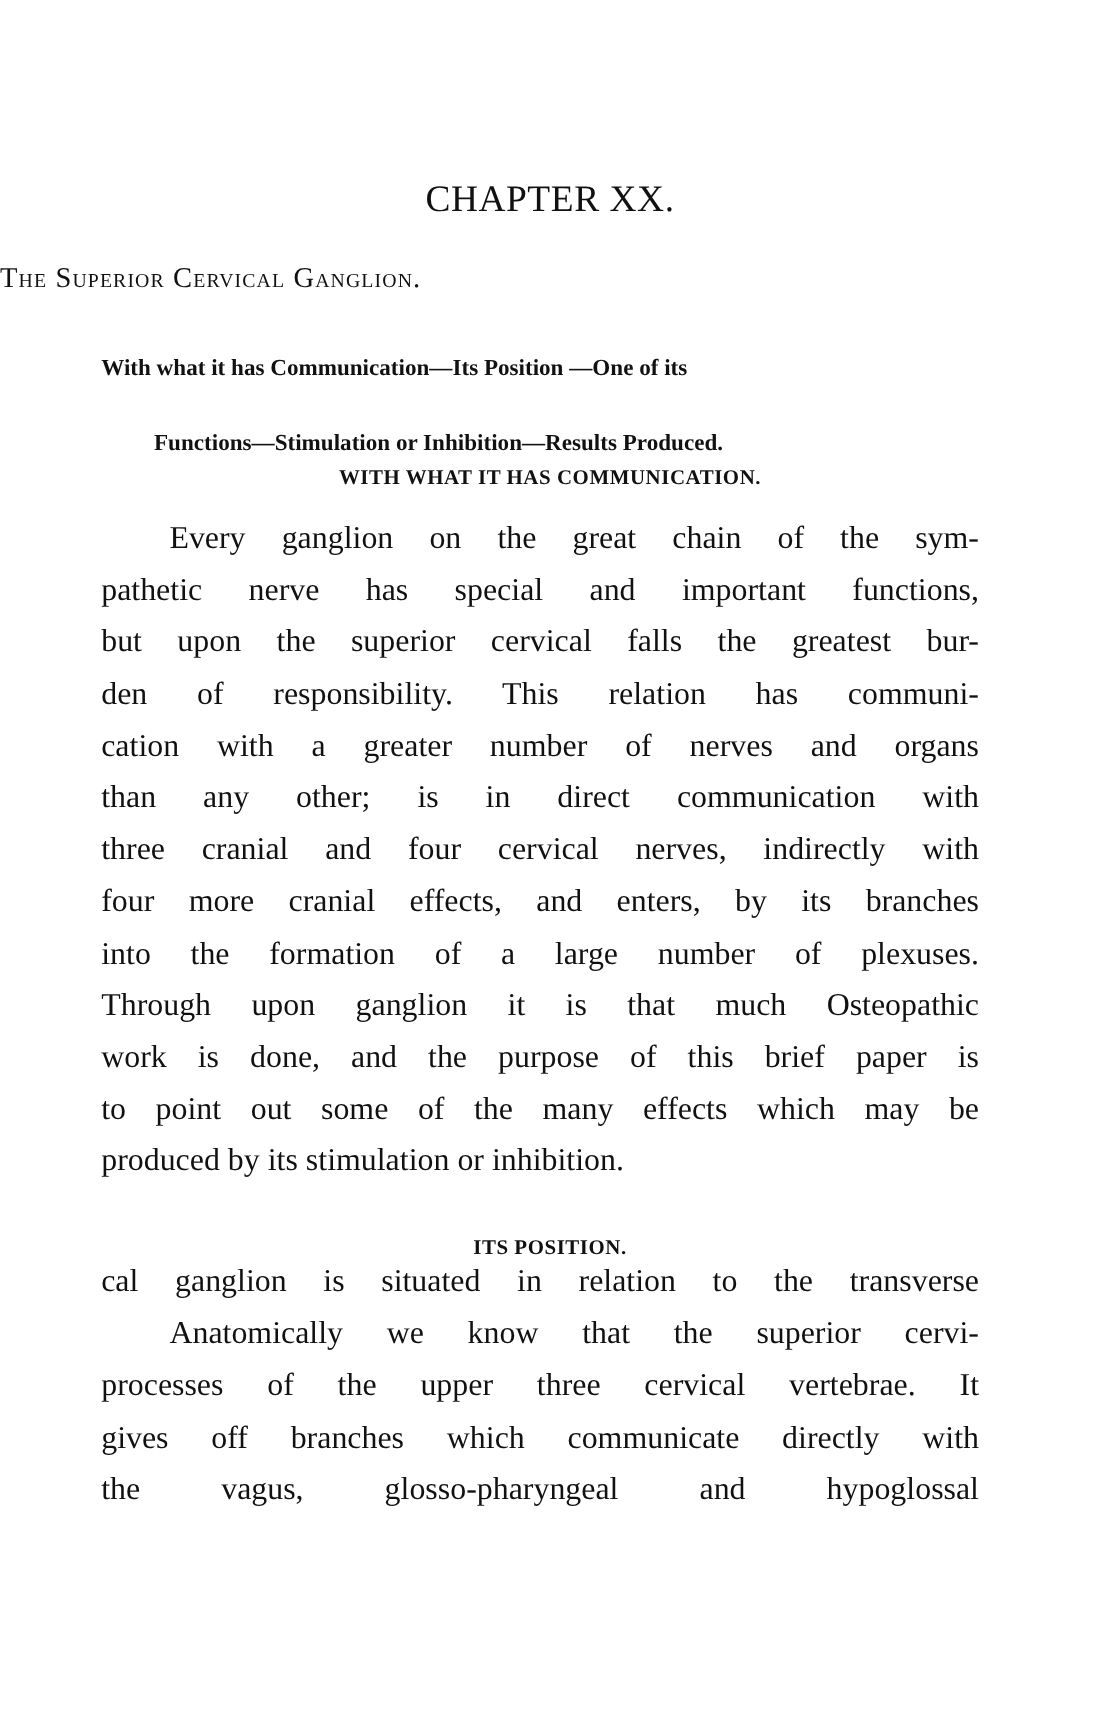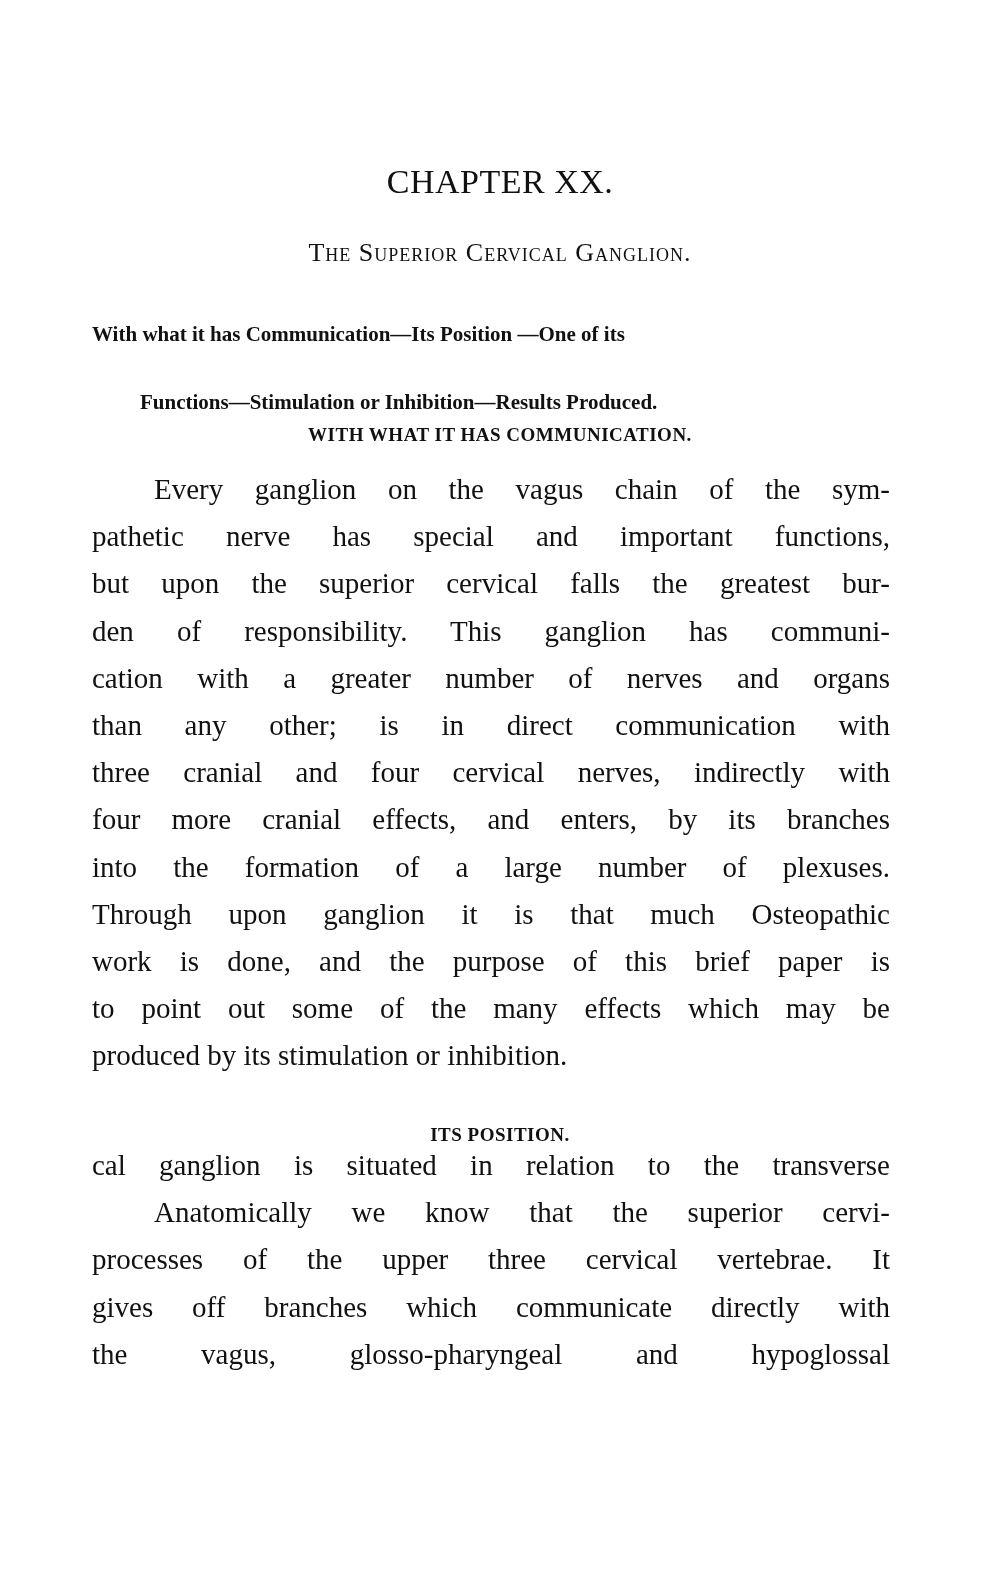--- a/index.html
+++ b/index.html
@@ -6,21 +6,21 @@
     body {
       width: 1000px; height: 1573px; position: relative; overflow: hidden;
       font-family: "Liberation Serif", "DejaVu Serif", serif; color: #111;
     }
     .page { position: absolute; left: 0; top: 0; width: 1000px; height: 1523px; }
     .chapter {
       position: absolute; top: 163px; left: 0; width: 1000px; text-align: center;
       font-size: 34px; letter-spacing: 0.5px;
     }
     .title {
-      position: absolute; top: 238px; left: 0; width: 1000px; text-align: center;
+      position: absolute; top: 238px; left: 0; width: 1000px; 
       font-size: 26px; font-variant: small-caps; letter-spacing: 1px;
     }
     .summary {
       position: absolute; top: 318px; left: 92px; width: 800px;
       font-size: 21px; line-height: 32px; font-weight: bold;
     }
     .summary .l2 { padding-left: 48px; margin-top: 36px; }
     .section-head {
       position: absolute; left: 0; width: 1000px; text-align: center;
       font-size: 19px; font-weight: bold; letter-spacing: 0.5px;
@@ -44,24 +44,24 @@
   <div class="chapter">CHAPTER XX.</div>
   <div class="title">The Superior Cervical Ganglion.</div>
 
   <div class="summary">
     <div>With what it has Communication—Its Position —One of its</div>
     <div class="l2">Functions—Stimulation or Inhibition—Results Produced.</div>
   </div>
 
   <div class="section-head h1">WITH WHAT IT HAS COMMUNICATION.</div>
   <div class="para p1">
-    <span class="line indent">Every ganglion on the vagus chain of the sym-</span>
+    <span class="line indent">Every ganglion on the great chain of the sym-</span>
     <span class="line">pathetic nerve has special and important functions,</span>
     <span class="line">but upon the superior cervical falls the greatest bur-</span>
-    <span class="line">den of responsibility. This ganglion has communi-</span>
+    <span class="line">den of responsibility. This relation has communi-</span>
     <span class="line">cation with a greater number of nerves and organs</span>
     <span class="line">than any other; is in direct communication with</span>
     <span class="line">three cranial and four cervical nerves, indirectly with</span>
     <span class="line">four more cranial effects, and enters, by its branches</span>
     <span class="line">into the formation of a large number of plexuses.</span>
     <span class="line">Through upon ganglion it is that much Osteopathic</span>
     <span class="line">work is done, and the purpose of this brief paper is</span>
     <span class="line">to point out some of the many effects which may be</span>
     <span class="line last">produced by its stimulation or inhibition.</span>
   </div>

